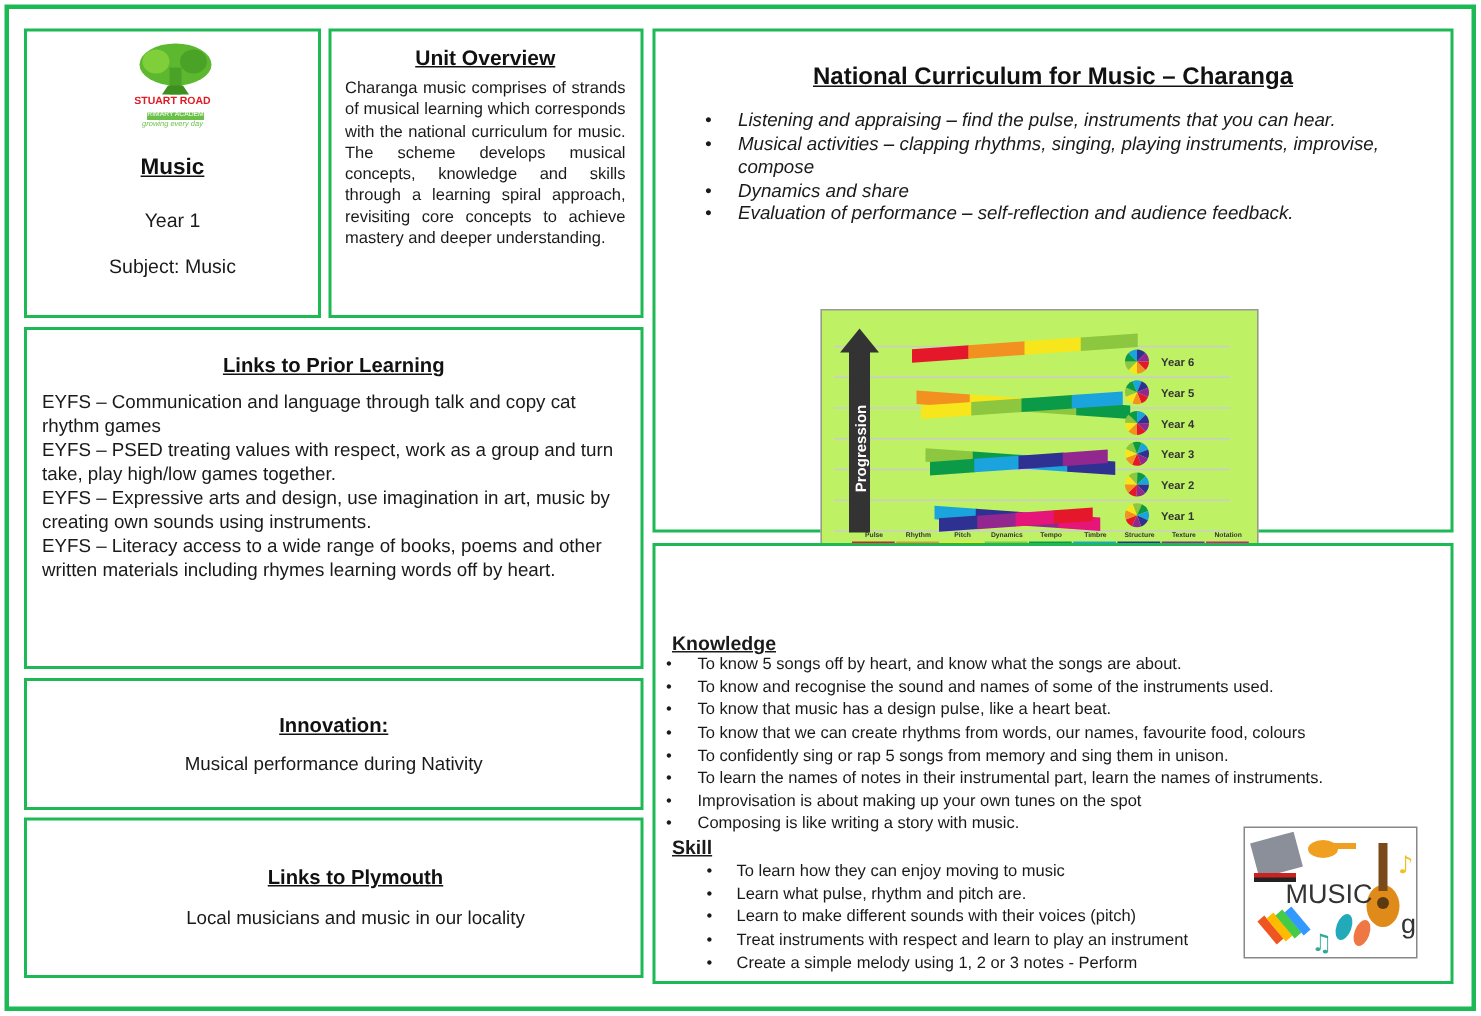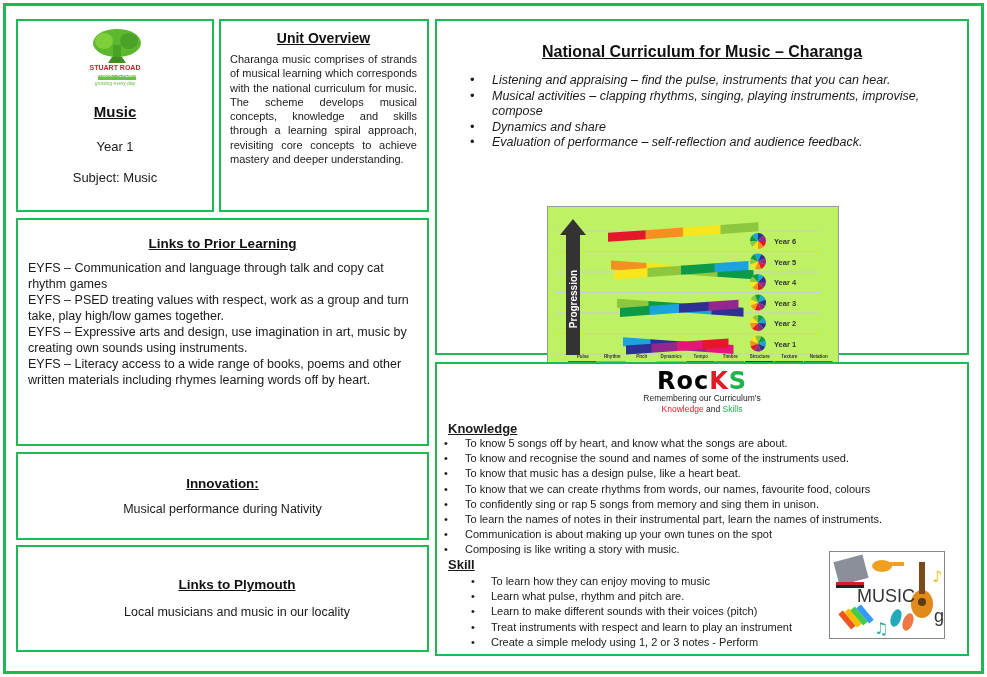--- a/index.html
+++ b/index.html
@@ -230,34 +230,29 @@
   <div class="h">Innovation:</div>
   <div class="c">Musical performance during Nativity</div>
 </div>
 
 <div class="box" id="b-ply">
   <div class="h">Links to Plymouth</div>
   <div class="c">Local musicians and music in our locality</div>
 </div>
 
 <div class="box" id="b-rocks">
-  <div class="rocks-logo">
-    <div class="rocks-title"><span class="blk">Roc</span><span class="red">K</span><span class="grn">S</span></div>
-    <div class="rocks-sub">Remembering our Curriculum's</div>
-    <div class="rocks-sub"><span class="red">Knowledge</span><span> and </span><span class="grn">Skills</span></div>
-  </div>
   <div class="sec" id="know-h">Knowledge</div>
   <ul class="klist">
     <li>To know 5 songs off by heart, and know what the songs are about.</li>
     <li>To know and recognise the sound and names of some of the instruments used.</li>
     <li>To know that music has a design pulse, like a heart beat.</li>
     <li>To know that we can create rhythms from words, our names, favourite food, colours</li>
     <li>To confidently sing or rap 5 songs from memory and sing them in unison.</li>
     <li>To learn the names of notes in their instrumental part, learn the names of instruments.</li>
-    <li>Communication is about making up your own tunes on the spot</li>
+    <li>Improvisation is about making up your own tunes on the spot</li>
     <li>Composing is like writing a story with music.</li>
   </ul>
   <div class="sec" id="skill-h">Skill</div>
   <ul class="slist">
     <li>To learn how they can enjoy moving to music</li>
     <li>Learn what pulse, rhythm and pitch are.</li>
     <li>Learn to make different sounds with their voices (pitch)</li>
     <li>Treat instruments with respect and learn to play an instrument</li>
     <li> Create a simple melody using 1, 2 or 3 notes - Perform</li>
   </ul>

